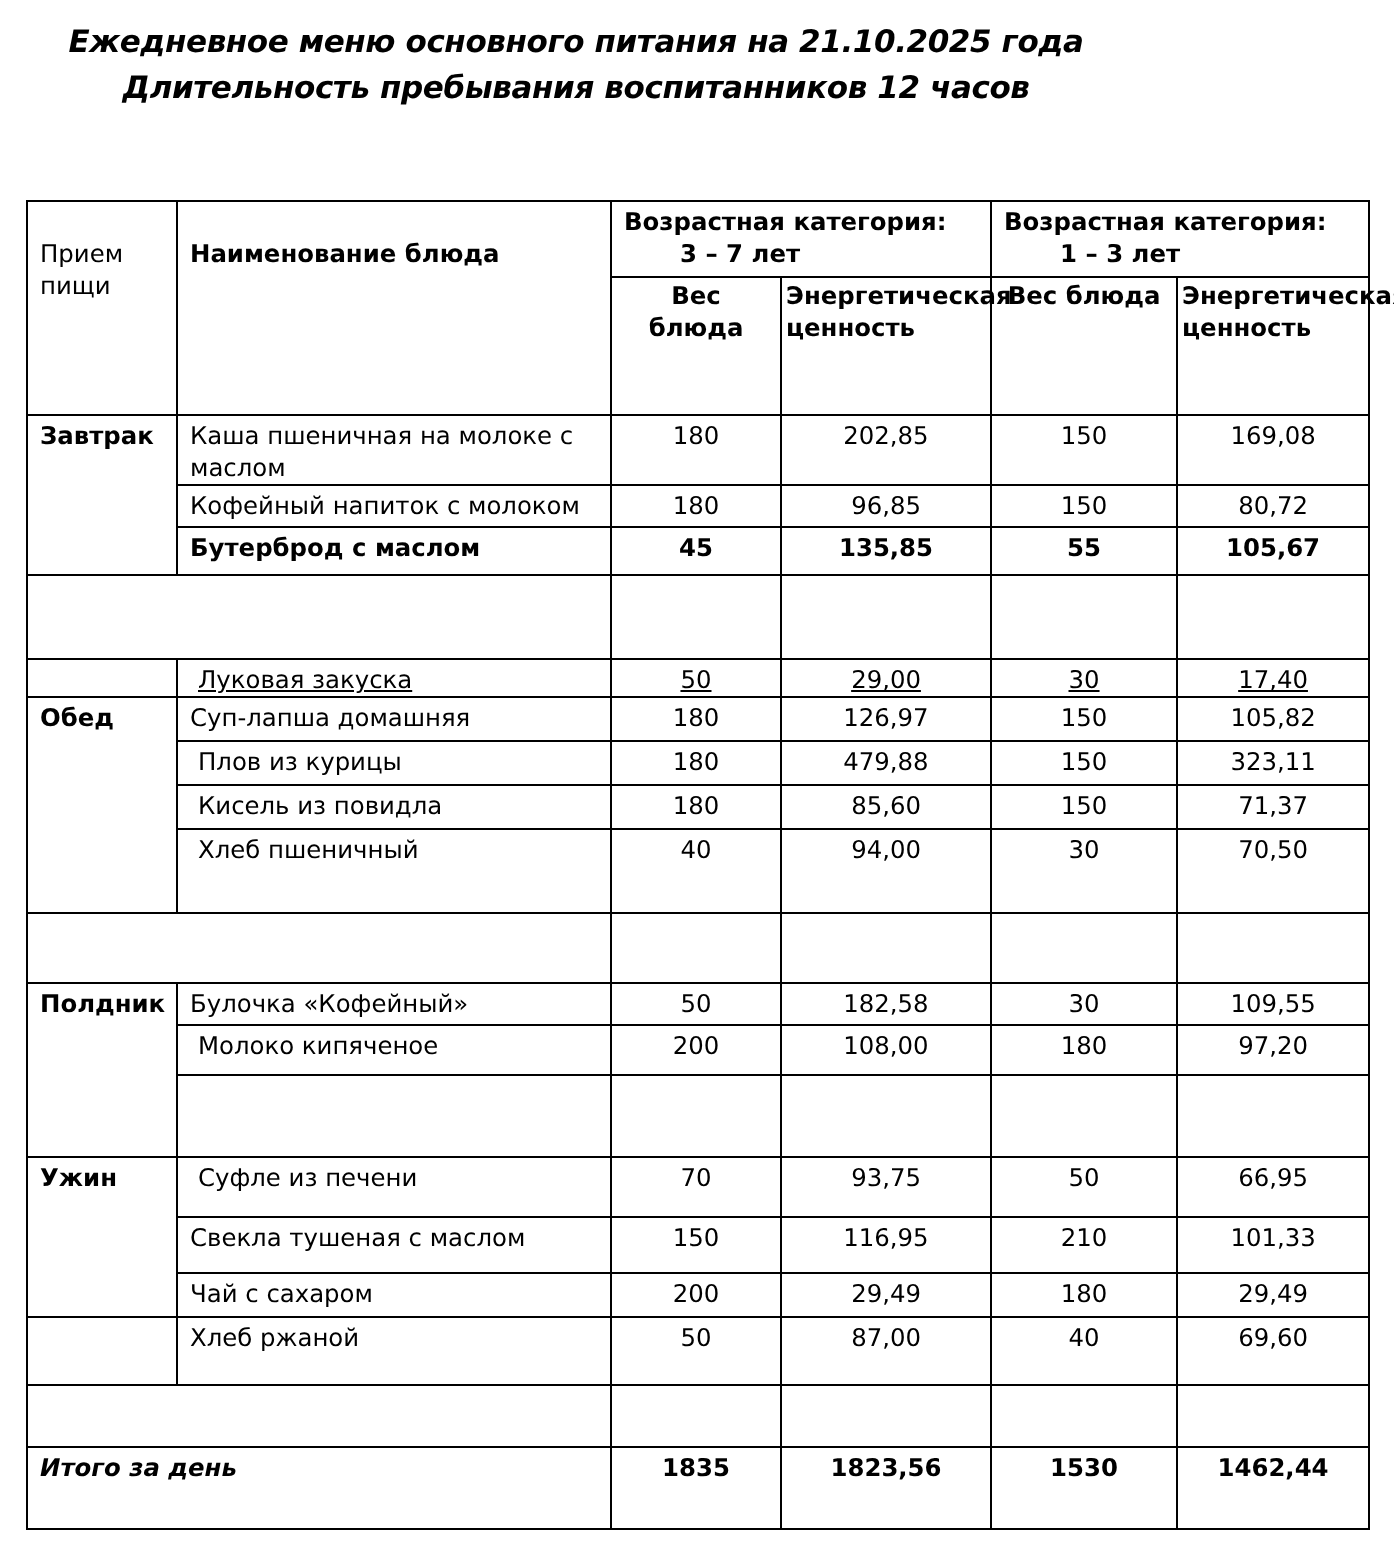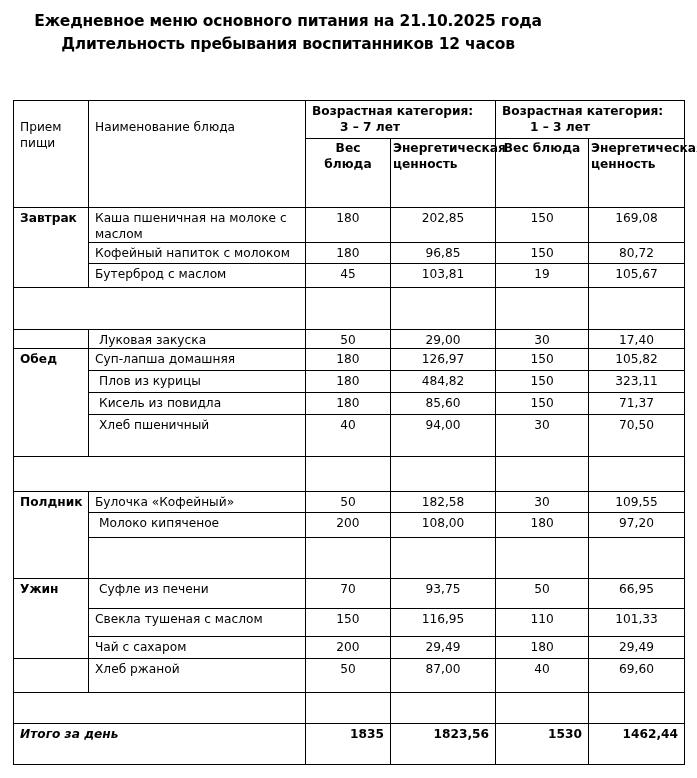--- a/index.html
+++ b/index.html
@@ -1,34 +1,34 @@
 <!DOCTYPE html>
 <html><head>
 <meta charset="utf-8">
 <style>
   html, body { margin: 0; padding: 0; background: #ffffff; }
   body { width: 697px; height: 778px; position: relative; font-family: "DejaVu Sans", sans-serif; color: #000; overflow: hidden; }
-  .title { position: absolute; left: 0; width: 576px; text-align: center; font-weight: bold; font-size: 15.5px; letter-spacing: -0.2px; }
+  .title { position: absolute; left: 0; width: 576px; text-align: center; font-weight: bold; font-size: 15.5px; letter-spacing: -0.2px; font-style: italic; }
   .t1 { top: 12px; }
   .t2 { top: 35px; }
   table.menu { position: absolute; left: 13px; top: 100px; width: 671px; border-collapse: collapse; table-layout: fixed; font-size: 12.2px; }
   table.menu td { border: 1px solid #000; padding: 0 6px; vertical-align: top; line-height: 16px; }
   col.c1 { width: 75px; } col.c2 { width: 217px; } col.c3 { width: 85px; } col.c4 { width: 105px; } col.c5 { width: 93px; } col.c6 { width: 96px; }
   .meal-head { font-weight: normal; padding-top: 18px !important; margin-left: 26px; }
-  .name-head { padding-top: 18px !important; font-weight: normal; margin-top: 43px; }
+  .name-head { padding-top: 18px !important; font-weight: bold; margin-top: 43px; }
   .age { font-weight: bold; padding: 2px 6px 2px 6px !important; }
   .age .l2 { padding-left: 28px; display: block; }
   .sub { font-weight: bold; text-align: center; padding-top: 1px !important; }
   .sub.left { text-align: left; padding-left: 2px !important; }
   .num { text-align: center; padding-top: 2px !important; }
   .dish { padding-top: 2px !important; }
   .dish.indent { padding-left: 10px; }
   .meal { font-weight: bold; padding-top: 2px !important; margin-top: 12px; }
   .total-label { font-weight: bold; font-style: italic; padding-top: 2px !important; margin-left: 12px; }
-  .total-num { font-weight: bold; text-align: right; padding-top: 2px !important; }
+  .total-num { font-weight: bold; text-align: center; padding-top: 2px !important; }
 </style>
 </head>
 <body>
 
 <div class="title t1">Ежедневное меню основного питания на 21.10.2025 года</div>
 <div class="title t2">Длительность пребывания воспитанников 12 часов</div>
 
 <table class="menu">
   <colgroup>
       <col class="c1">
@@ -65,54 +65,54 @@
         <td class="num">150</td>
         <td class="num">169,08</td>
       </tr>
       <tr style="height: 21px;">
         <td class="dish">Кофейный напиток с молоком</td>
         <td class="num">180</td>
         <td class="num">96,85</td>
         <td class="num">150</td>
         <td class="num">80,72</td>
       </tr>
-      <tr style="height: 24px;">
+      <tr style="height: 24px; font-weight: bold;">
         <td class="dish">Бутерброд с маслом</td>
         <td class="num">45</td>
-        <td class="num">103,81</td>
-        <td class="num">19</td>
+        <td class="num">135,85</td>
+        <td class="num">55</td>
         <td class="num">105,67</td>
       </tr>
       <tr style="height: 42px;">
         <td colspan="2"></td>
         <td></td>
         <td></td>
         <td></td>
         <td></td>
       </tr>
-      <tr style="height: 19px;">
+      <tr style="height: 19px; text-decoration: underline;">
         <td class="meal" rowspan="1"></td>
         <td class="dish indent">Луковая закуска</td>
         <td class="num">50</td>
         <td class="num">29,00</td>
         <td class="num">30</td>
         <td class="num">17,40</td>
       </tr>
       <tr style="height: 22px;">
         <td class="meal" rowspan="4">Обед</td>
         <td class="dish">Суп-лапша домашняя</td>
         <td class="num">180</td>
         <td class="num">126,97</td>
         <td class="num">150</td>
         <td class="num">105,82</td>
       </tr>
       <tr style="height: 22px;">
         <td class="dish indent">Плов из курицы</td>
         <td class="num">180</td>
-        <td class="num">484,82</td>
+        <td class="num">479,88</td>
         <td class="num">150</td>
         <td class="num">323,11</td>
       </tr>
       <tr style="height: 22px;">
         <td class="dish indent">Кисель из повидла</td>
         <td class="num">180</td>
         <td class="num">85,60</td>
         <td class="num">150</td>
         <td class="num">71,37</td>
       </tr>
@@ -157,21 +157,21 @@
         <td class="dish indent">Суфле из печени</td>
         <td class="num">70</td>
         <td class="num">93,75</td>
         <td class="num">50</td>
         <td class="num">66,95</td>
       </tr>
       <tr style="height: 28px;">
         <td class="dish">Свекла тушеная с маслом</td>
         <td class="num">150</td>
         <td class="num">116,95</td>
-        <td class="num">110</td>
+        <td class="num">210</td>
         <td class="num">101,33</td>
       </tr>
       <tr style="height: 22px;">
         <td class="dish">Чай с сахаром</td>
         <td class="num">200</td>
         <td class="num">29,49</td>
         <td class="num">180</td>
         <td class="num">29,49</td>
       </tr>
       <tr style="height: 34px;">

